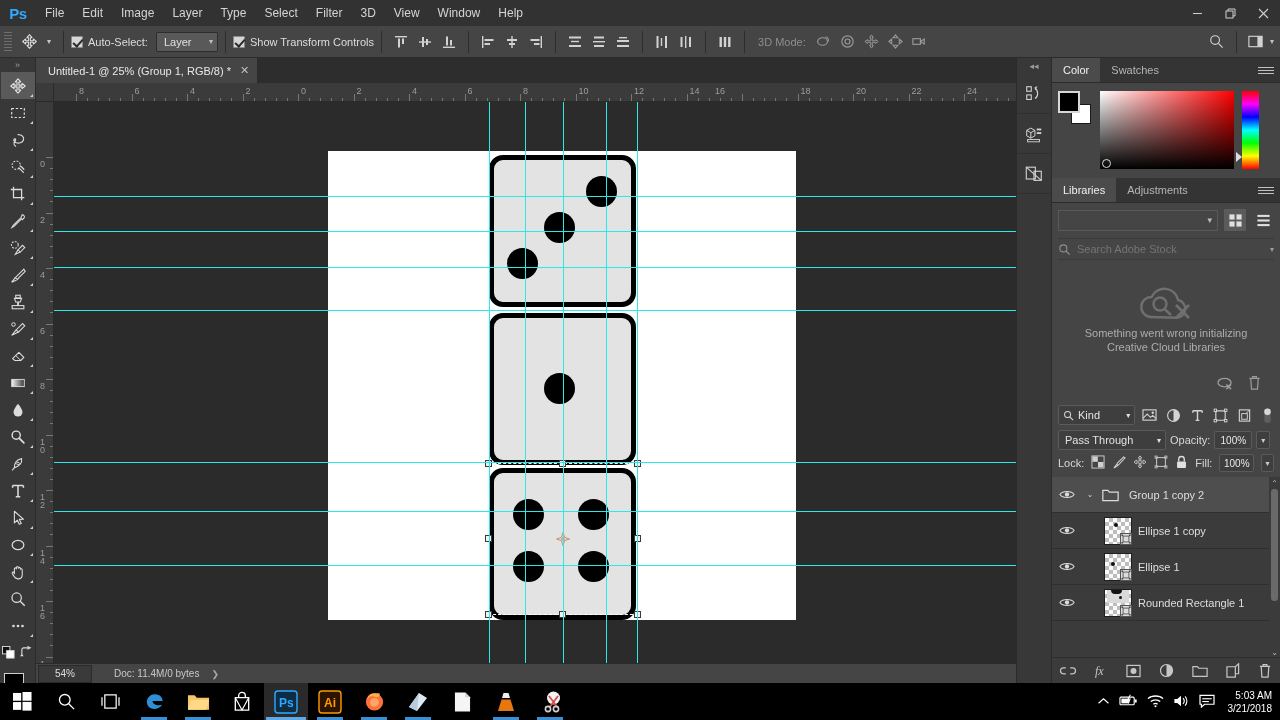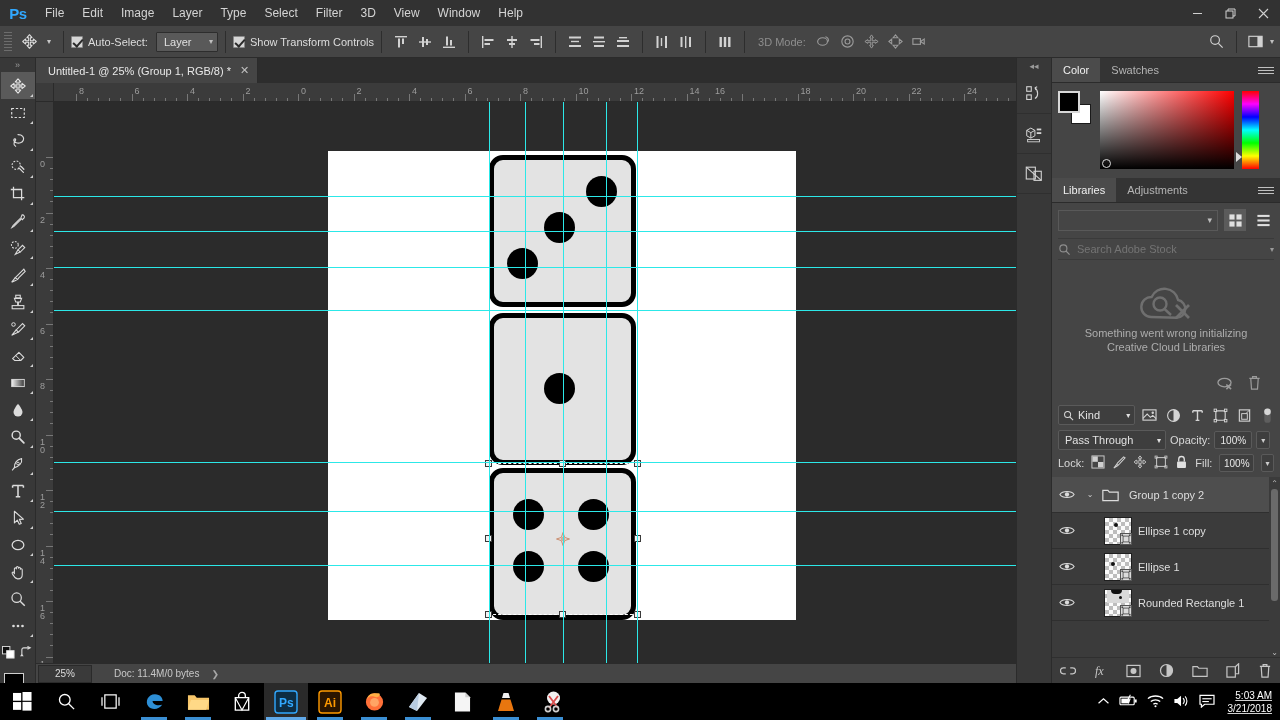--- a/index.html
+++ b/index.html
@@ -307,21 +307,21 @@
     width: 44px; height: 37px; display: flex; align-items: center; justify-content: center;
     position: relative;
   }
   .tbicon.running:after {
     content: ""; position: absolute; left: 9px; bottom: 0; width: 26px; height: 3px; background: #3b8fd4;
   }
   .tbicon.active { background: #2a2a2a; }
   .tbicon.active:after {
     content: ""; position: absolute; left: 2px; bottom: 0; width: 40px; height: 3px; background: #5fa8e8;
   }
-  .tray { margin-left: auto; display: flex; align-items: center; gap: 9px; padding-right: 8px; text-decoration: underline; }
+  .tray { margin-left: auto; display: flex; align-items: center; gap: 9px; padding-right: 8px; }
   .clock { text-align: right; font-size: 10px; color: #fff; line-height: 13px; padding-left: 4px; }
 </style>
 </head>
 <body>
 
 <div id="app">
 
   <div class="menubar">
     <div class="ps-logo">Ps</div>
     <div class="menu-item">File</div>
@@ -927,21 +927,21 @@
       <div class="guide-h" style="top:129px;"></div>
       <div class="guide-h" style="top:165px;"></div>
       <div class="guide-h" style="top:208px;"></div>
       <div class="guide-h" style="top:360px;"></div>
       <div class="guide-h" style="top:409px;"></div>
       <div class="guide-h" style="top:463px;"></div>
     </div>
   </div>
 
   <div class="statusbar">
-    <div class="zoombox">25%</div>
+    <div class="zoombox">54%</div>
     <div class="docinfo">Doc: 11.4M/0 bytes</div>
     <div class="statuscaret">❯</div>
   </div>
 
   <div class="dockrail">
     <div class="rail-collapse">◂◂</div>
     <div class="rail-item">
       <svg width="20" height="20" viewBox="0 0 22 22">
           <rect x="3" y="3" width="5" height="5" fill="none" stroke="#d4d4d4" stroke-width="1.2"></rect>
           <rect x="3" y="12" width="5" height="5" fill="none" stroke="#d4d4d4" stroke-width="1.2"></rect>

